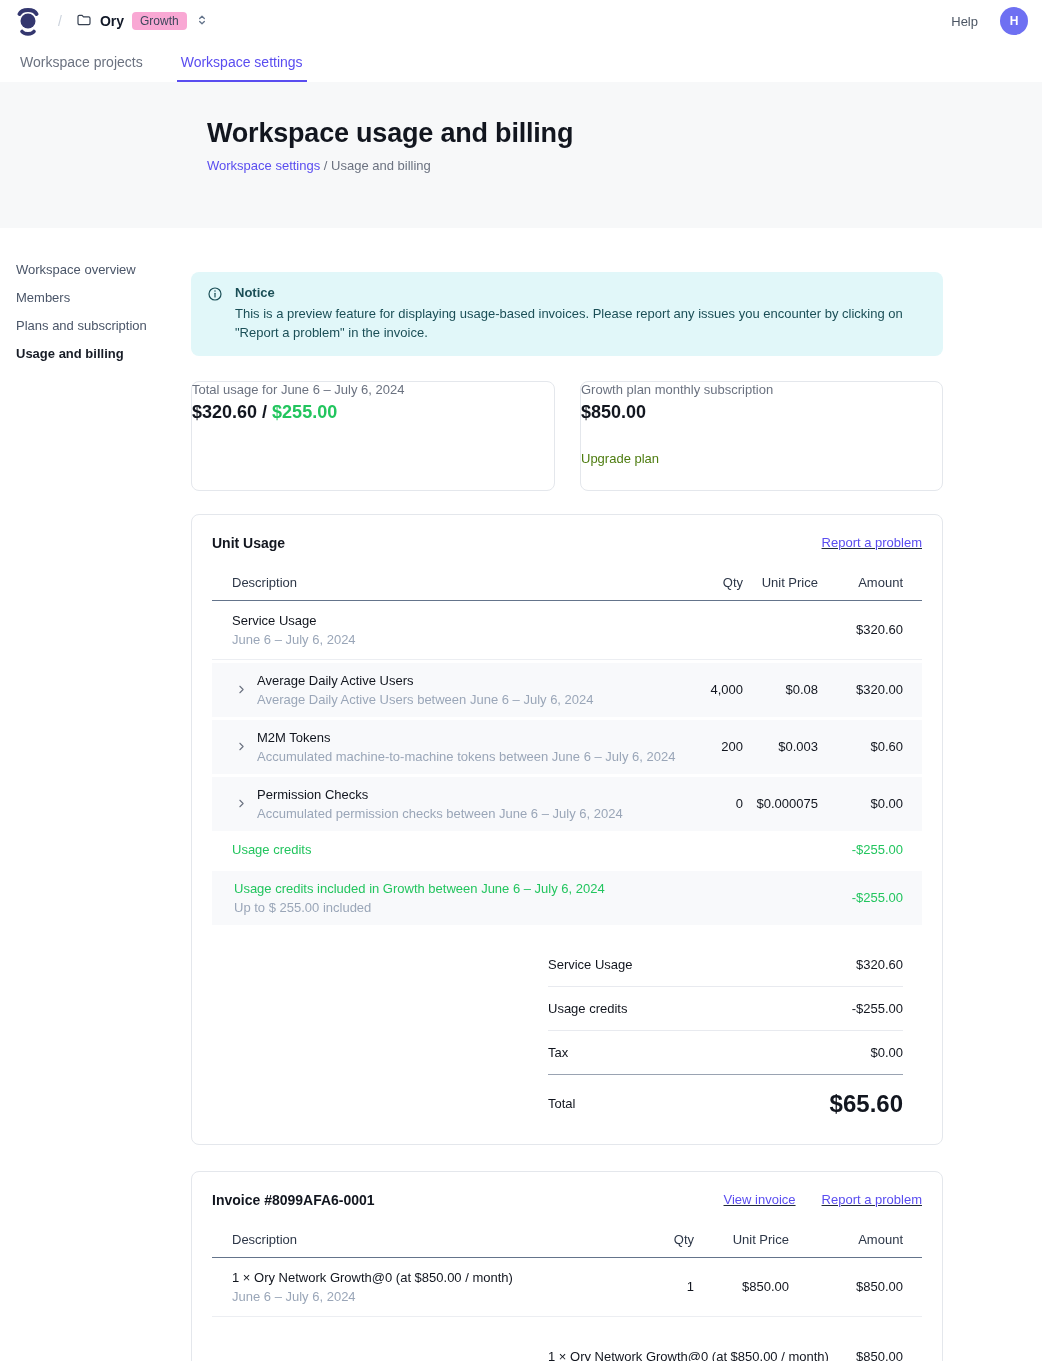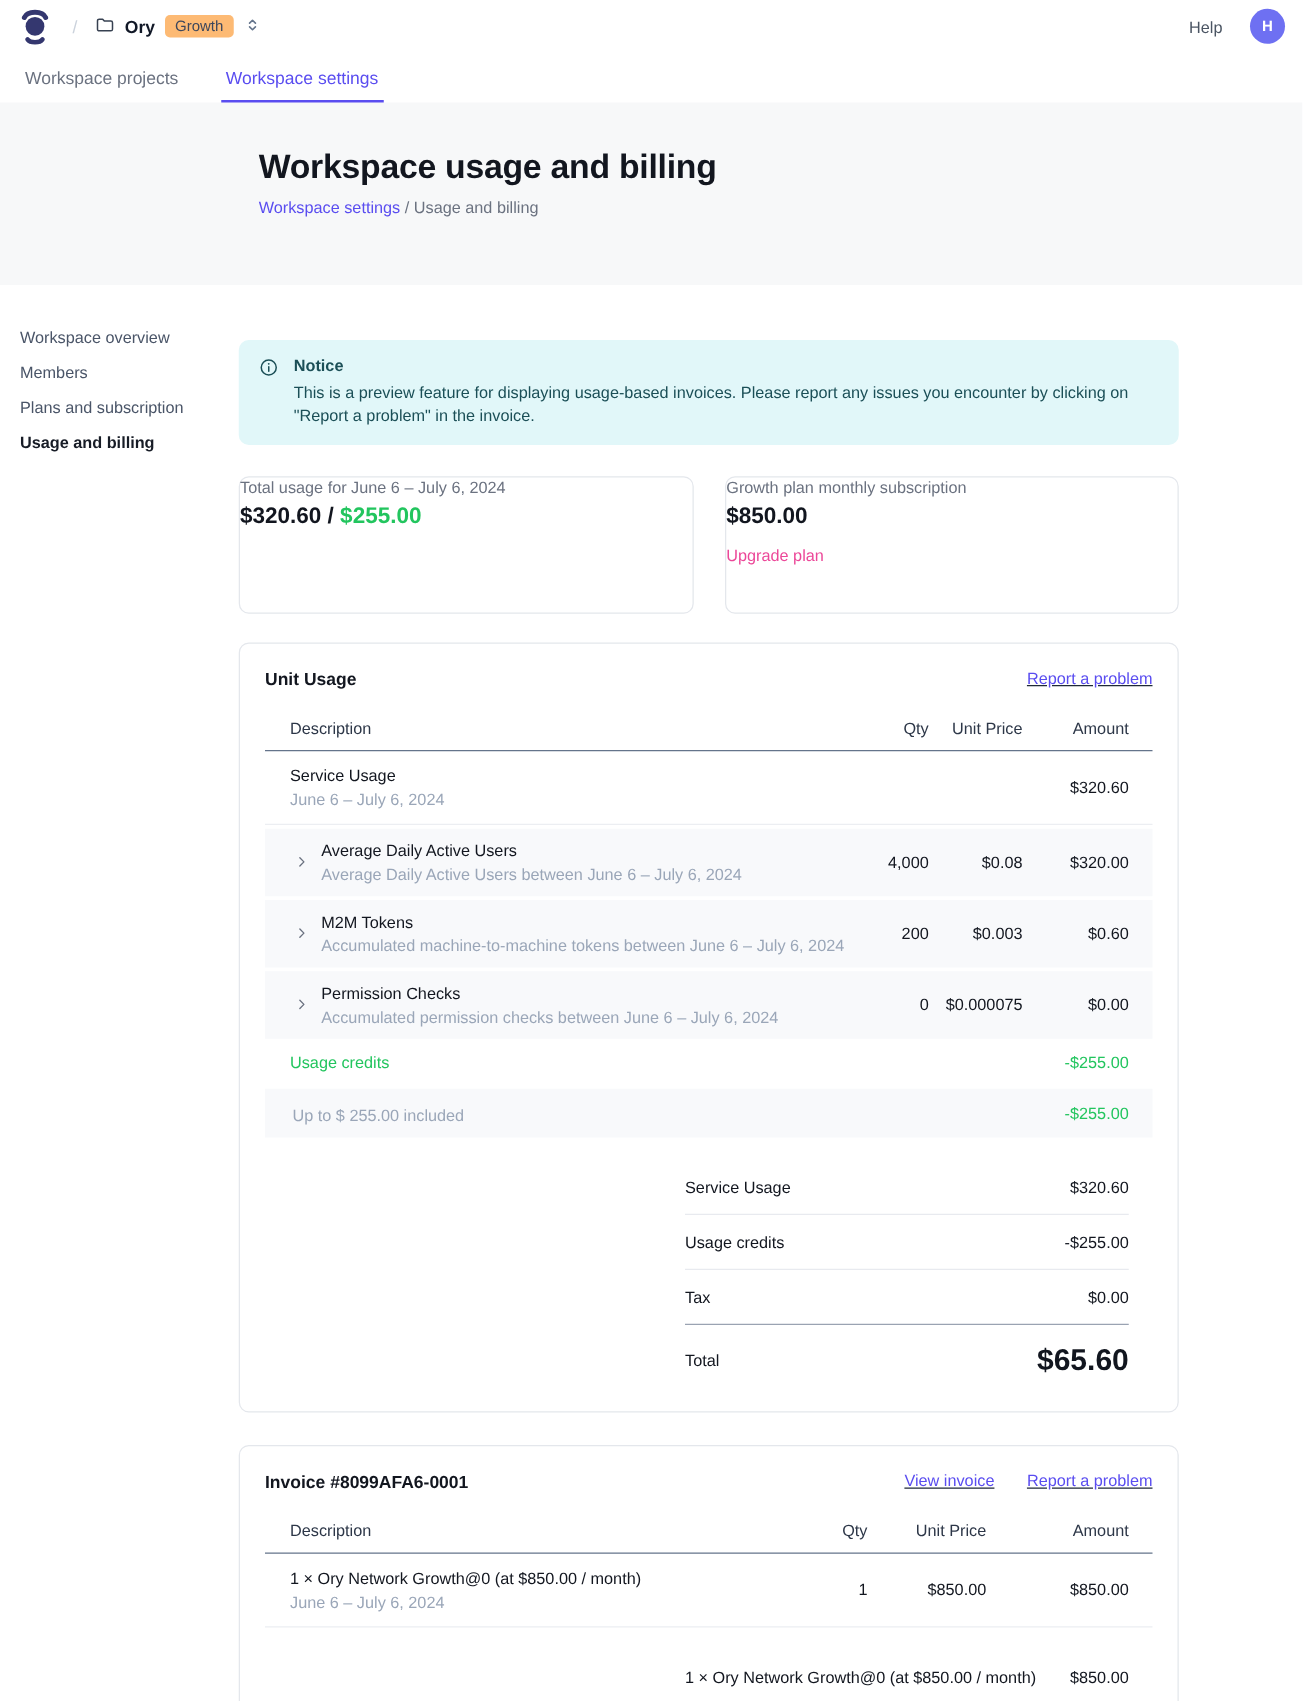--- a/index.html
+++ b/index.html
@@ -10,21 +10,21 @@
     color:#1f2937; font-size:13px; -webkit-font-smoothing:antialiased;
   }
   a { text-decoration:none; cursor:pointer; }
 
   
   .topbar { height:42px; display:flex; align-items:center; padding:0 14px 0 16px; background:#fff; }
   .logo-wrap { width:26px; height:32px; display:flex; align-items:center; }
   .bc-sep { color:#cbd2dc; margin:0 14px 0 16px; font-size:14px; }
   .ws-picker { display:flex; align-items:center; gap:8px; cursor:pointer; }
   .ws-name { font-size:14px; font-weight:700; color:#111827; }
-  .plan-badge { background:#fdba74; color:#3d475c; font-size:12px; font-weight:500; padding:2px 8px; border-radius:4px; }
+  .plan-badge { background:#f9a8d4; color:#3d475c; font-size:12px; font-weight:500; padding:2px 8px; border-radius:4px; }
   .topbar-right { margin-left:auto; display:flex; align-items:center; gap:22px; }
   .help-link { font-size:13px; color:#4b5563; font-weight:500; }
   .avatar { width:28px; height:28px; border-radius:50%; background:#6e70f2; color:#fff;
             display:flex; align-items:center; justify-content:center; font-size:12px; font-weight:600; cursor:pointer; }
 
   
   .tabs { display:flex; padding-left:18px; background:#fff; height:40px; }
   .tab { display:flex; align-items:center; padding:0 2px; margin-right:34px; font-size:14px;
          color:#6b7280; cursor:pointer; position:relative; }
   .tab.active { color:#5a4df0; font-weight:500; }
@@ -48,21 +48,21 @@
   .notice .n-icon { flex-shrink:0; margin-top:1px; }
   .notice .n-title { font-weight:700; font-size:13px; margin-bottom:5px; }
   .notice .n-body { font-size:13px; line-height:1.45; max-width:690px; }
 
   
   .cards-row { display:flex; gap:25px; margin-top:25px; }
   .mini-card { background:#fff; border:1px solid #e4e7ec; border-radius:8px; width:364px; height:110px; }
   .mini-label { font-size:13px; color:#6b7280; }
   .mini-value { margin-top:5px; font-size:18px; font-weight:600; color:#12161f; }
   .mini-value .credit { color:#22c55e; font-weight:600; }
-  .mini-link { display:inline-block; margin-top:14px; font-size:13px; color:#ec4899; }
+  .mini-link { display:inline-block; margin-top:28px; font-size:13px; color:#4d7c0f; }
 
   
   .big-card { background:#fff; border:1px solid #e4e7ec; border-radius:8px; margin-top:23px; padding:20px 20px 24px; }
   .card-head { display:flex; align-items:center; margin-bottom:14px; }
   .card-title { font-size:14px; font-weight:700; color:#12161f; }
   .card-links { margin-left:auto; display:flex; gap:26px;text-decoration:underline; }
   .card-links a { font-size:13px; color:#5a4df0; }
 
   
   .tbl-head { display:flex; align-items:center; height:36px; border-bottom:1px solid #64748b; }
@@ -256,20 +256,21 @@
         <div class="cell-desc">
             <div class="title green">Usage credits</div>
           </div>
         <div class="cell-qty"></div>
           <div class="cell-unit"></div>
         <div class="cell-amt title green">-$255.00</div>
       </div>
 
       <div class="trow row-credit-detail">
         <div class="cell-desc">
+          <div class="title green">Usage credits included in Growth between June 6 – July 6, 2024</div>
           <div class="sub">Up to $ 255.00 included</div>
         </div>
         <div class="cell-qty"></div>
           <div class="cell-unit"></div>
         <div class="cell-amt title green">-$255.00</div>
       </div>
 
       <div class="totals">
         <div class="tot-row">
           <span>Service Usage</span>

